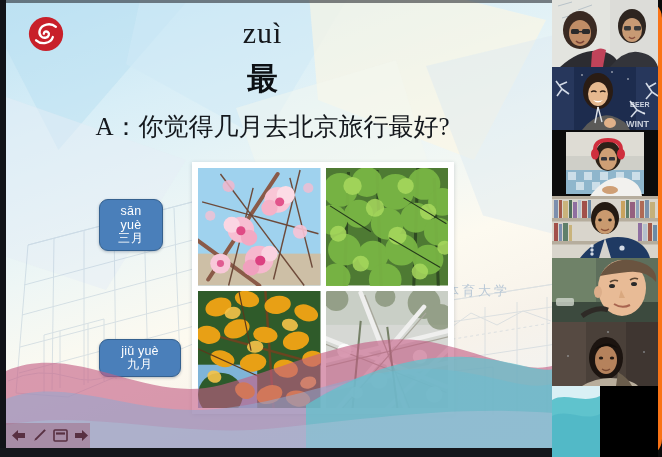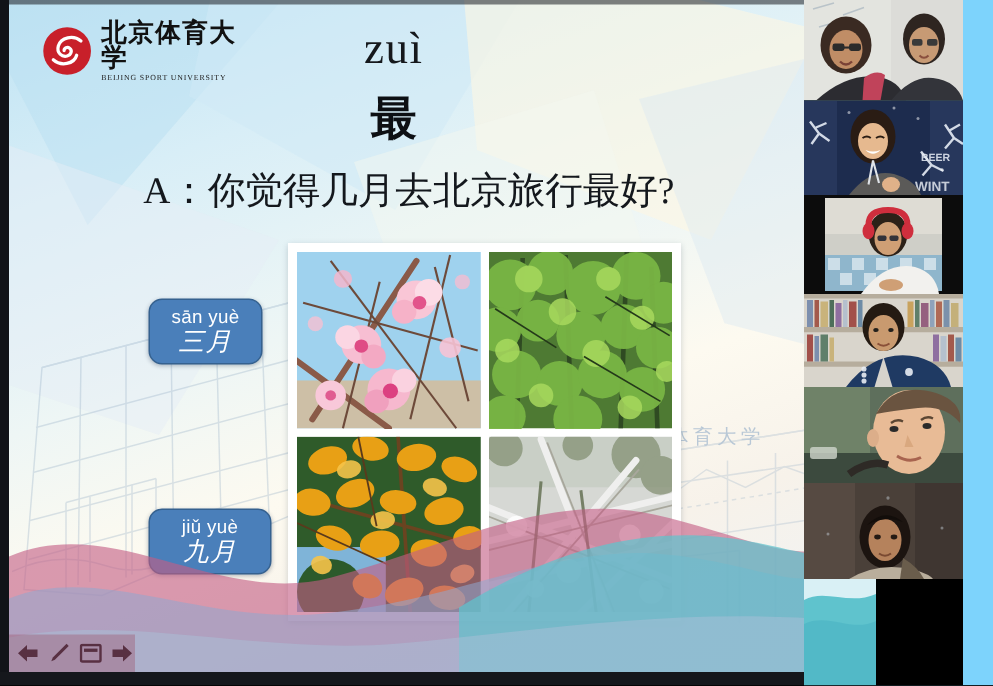--- a/index.html
+++ b/index.html
@@ -52,41 +52,41 @@
       background:#ffffff;padding:6px;box-sizing:border-box;
       box-shadow:0 1px 4px rgba(40,60,80,.22);
       display:grid;grid-template-columns:1fr 1fr;grid-template-rows:1fr 1fr;gap:5px;}
   .photo{position:relative;overflow:hidden;}
 
   
   .chip{position:absolute;box-sizing:border-box;background:#4a7fba;border:1.5px solid #35618f;
         border-radius:9px;color:#ffffff;text-align:center;padding:4px 9px 5px;
         box-shadow:0 1px 3px rgba(20,40,70,.30);line-height:1.12;}
   .chip .py{font-size:12.5px;letter-spacing:.2px;}
-  .chip .hz{font-size:17px;letter-spacing:1px;font-style:italic;}
-  #chip-march{left:93px;top:199px;width:76px;}
+  .chip .hz{font-size:12px;letter-spacing:1px;}
+  #chip-march{left:93px;top:199px;width:64px;}
   #chip-june{left:473px;top:196px;width:74px;}
   #chip-sept{left:93px;top:339px;width:82px;}
   #chip-dec{left:463px;top:338px;width:94px;}
 
   
   #slide-toolbar{position:absolute;left:0;bottom:0;width:84px;height:25px;
      background:rgba(160,90,115,.42);display:flex;align-items:center;gap:4px;padding-left:4px;
      box-sizing:border-box;}
   .tb-ico{width:17px;height:17px;display:flex;align-items:center;justify-content:center;
           cursor:pointer;}
   .tb-ico svg{display:block;}
 
   
   #edge-left{position:absolute;left:0;top:0;width:6px;height:457px;background:#111318;}
   #edge-bottom{position:absolute;left:0;bottom:0;width:556px;height:9px;background:#15171c;}
   #edge-top{position:absolute;left:6px;top:0;width:549px;height:3px;background:#1b1d22;opacity:.55;}
 
   
-  #video-rail{position:absolute;right:0;top:0;width:126px;height:457px;background:#7dd3fc;}
+  #video-rail{position:absolute;right:0;top:0;width:110px;height:457px;background:#f97316;border-radius:18px;}
   .vtile{position:relative;width:106px;overflow:hidden;background:#111;}
   .vtile .vinner{position:absolute;inset:0;}
 </style>
 </head>
 <body>
 
 <div id="screen">
 
   <div id="slide">
 
@@ -142,24 +142,20 @@
       </svg>
     </div>
     <div class="bp-label" style="left:440px;top:282px;font-size:13px;">体育大学</div>
 
     <div id="logo" style="position:absolute;left:22px;top:11px;width:140px;height:46px;display:flex;align-items:center;gap:6px;">
       <svg width="36" height="36" viewBox="0 0 40 40">
         <circle cx="20" cy="20" r="19" fill="#c8202a"></circle>
         <path d="M31 12c-6-5-16-3-18 4-1.6 5.6 3 9 7 8 3.2-.8 4.4-4.4 2-6.2-1.8-1.4-4.4-.2-4.4 1.8" fill="none" stroke="#ffffff" stroke-width="2.6" stroke-linecap="round"></path>
         <path d="M9 27c6 5.4 16.6 3.6 18.6-3.6" fill="none" stroke="#ffffff" stroke-width="2.6" stroke-linecap="round"></path>
       </svg>
-      <div style="display:flex;flex-direction:column;line-height:1;">
-        <span style="font-family:'Liberation Serif',serif;font-size:17px;font-weight:700;color:#111;letter-spacing:1px;">北京体育大学</span>
-        <span style="font-family:'Liberation Serif',serif;font-size:5.2px;color:#222;letter-spacing:.6px;margin-top:3px;">BEIJING SPORT UNIVERSITY</span>
-      </div>
     </div>
 
     <div id="pinyin-title">zuì</div>
     <div id="hanzi-title">最</div>
     <div id="question">A：你觉得几月去北京旅行最好?</div>
 
     <div id="photo-grid">
 
       <div class="photo">
         <svg width="100%" height="100%" viewBox="0 0 120 118" preserveAspectRatio="none">

